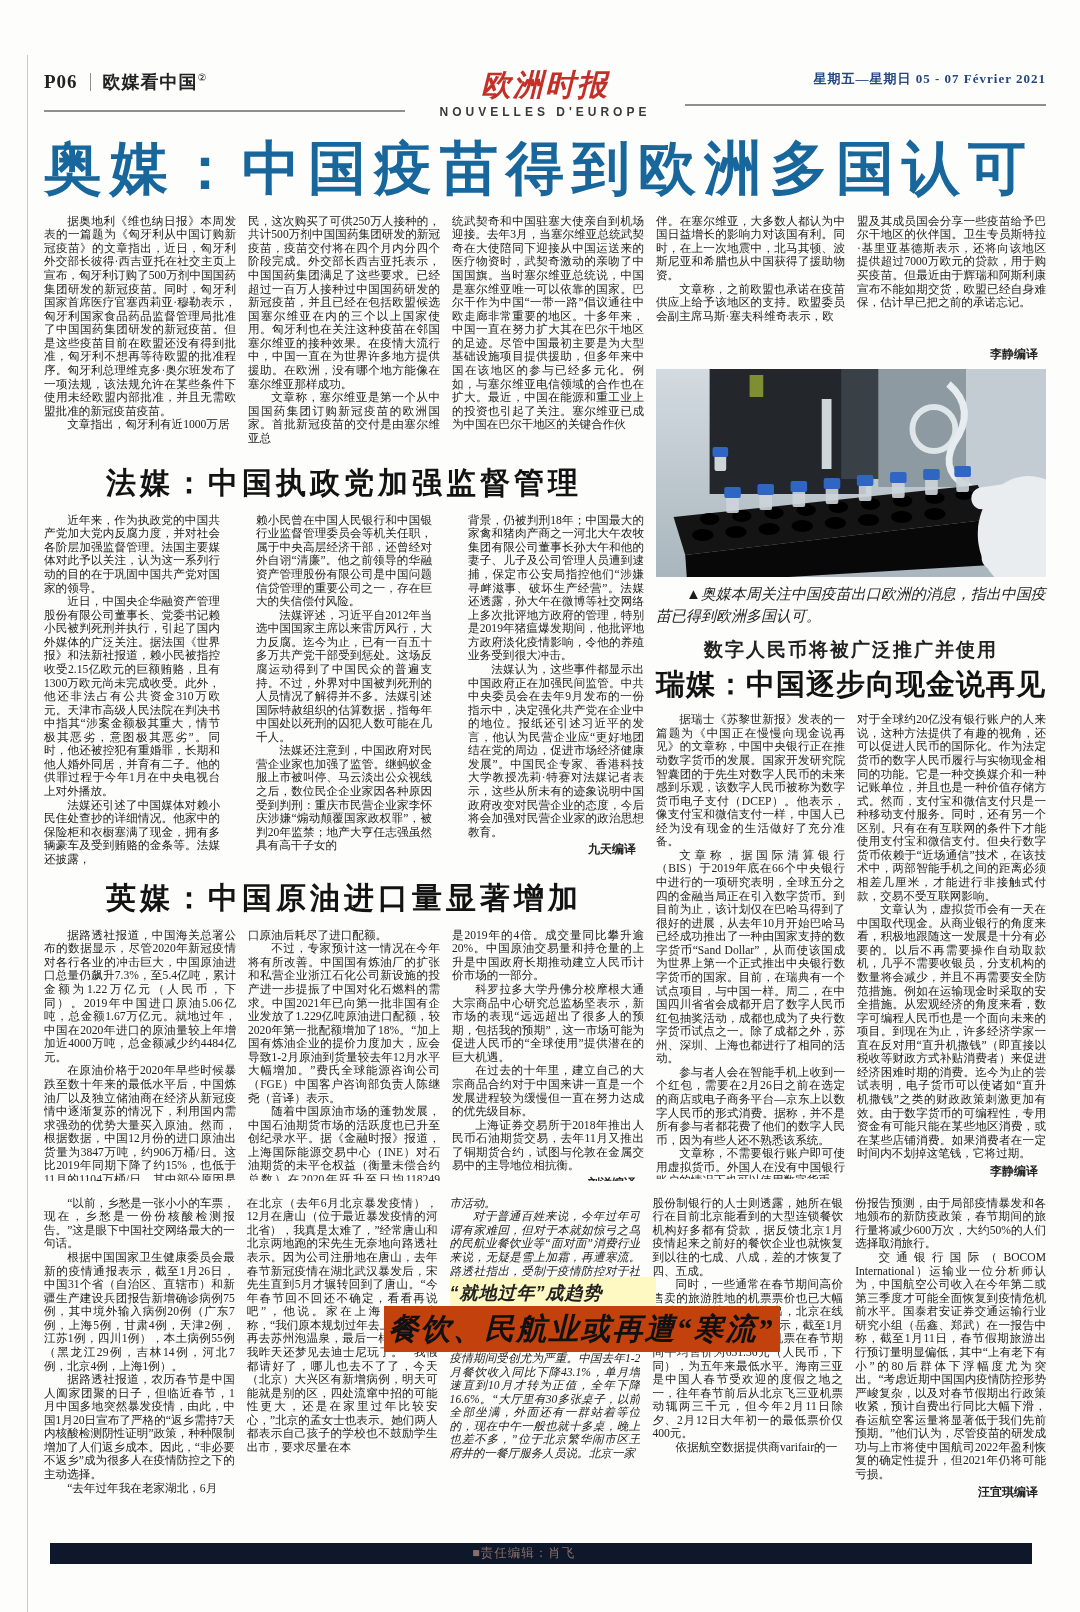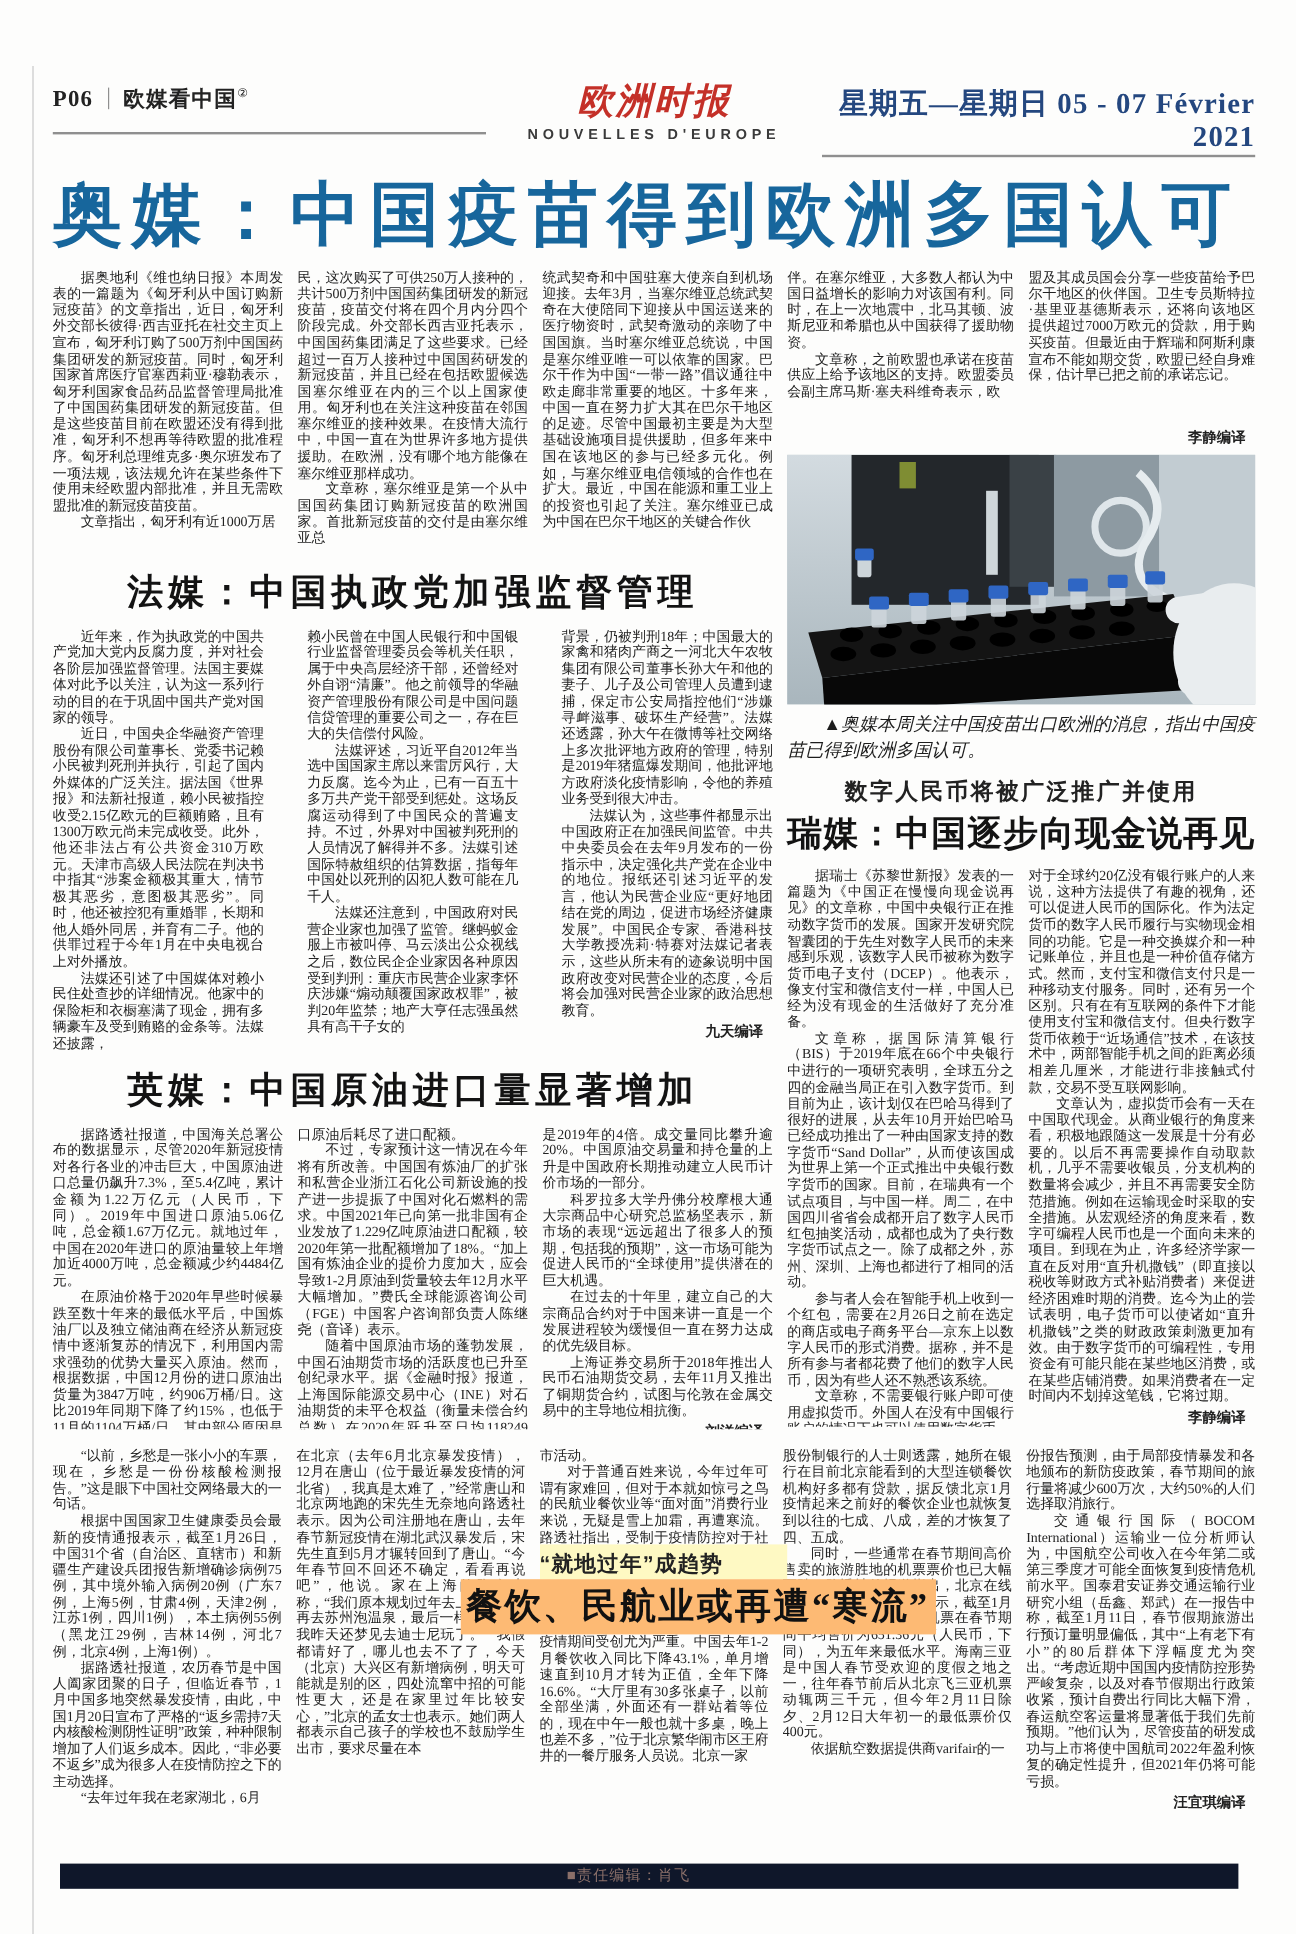--- a/index.html
+++ b/index.html
@@ -11,22 +11,22 @@
   
   .hdr{display:flex;align-items:flex-start;}
   .hdr-left{flex:1;border-bottom:2px solid #8f8f8f;padding-bottom:16px;display:flex;align-items:baseline;gap:12px;}
   .pgnum{font-size:19px;font-weight:bold;letter-spacing:1px;}
   .vline{width:1px;height:18px;background:#8f8f8f;align-self:center;}
   .sect{font-size:18px;font-weight:bold;font-family:"Liberation Sans",sans-serif;letter-spacing:1px;}
   .sect sup{font-size:10px;font-weight:normal;}
   .hdr-mid{width:260px;text-align:center;padding:0 10px 2px;}
   .logo-cn{color:#c43028;font-size:30px;font-weight:bold;font-style:italic;letter-spacing:2px;line-height:1;}
   .logo-fr{font-size:12px;letter-spacing:4px;color:#3a3a3a;font-family:"Liberation Sans",sans-serif;margin-top:5px;font-weight:bold;}
-  .hdr-right{flex:1;border-bottom:2px solid #8f8f8f;text-align:right;
-             font-size:24px;font-weight:bold;color:#24477f;letter-spacing:1px;}
+  .hdr-right{flex:1;border-bottom:2px solid #8f8f8f;padding-bottom:16px;text-align:right;
+             font-size:13px;font-weight:bold;color:#24477f;letter-spacing:1px;}
 
   
   .mainline{font-size:58px;font-weight:bold;color:#17669c;letter-spacing:8px;white-space:nowrap;
             margin:16px 0 14px;line-height:1.1;}
   .h2line{font-size:30px;font-weight:bold;color:#131313;text-align:center;letter-spacing:4px;
           white-space:nowrap;margin:6px 0 10px;}
   .h2line.right{font-size:29px;letter-spacing:1px;margin:2px 0 8px;}
   .kick{font-family:"Liberation Sans",sans-serif;font-weight:bold;font-size:19px;text-align:center;
         letter-spacing:2px;color:#222;margin-top:10px;}
 
@@ -49,27 +49,27 @@
   
   .photo{display:block;width:100%;height:208px;margin-top:6px;background:#c3ccd2;}
   .caption{font-size:15px;font-style:italic;line-height:1.45;margin-top:7px;color:#1c1c1c;}
   .caption .cap-in{text-indent:2em;display:block;}
 
   
   .bottom{display:flex;gap:12px;margin-top:16px;height:336px;font-size:11.6px;line-height:1.17;text-align:justify;}
   .bcol{flex:1;min-width:0;overflow:hidden;}
   .bcol p{margin:0;text-indent:2em;}
   .bcol.cont p:first-child,.c3top.cont p:first-child,.c3bot.cont p:first-child{text-indent:0;}
-  .bcol-mid{flex:1;min-width:0;overflow:visible;position:relative;}
+  .bcol-mid{flex:1;min-width:0;overflow:visible;position:relative;font-style:italic;}
   .c3top{height:80px;overflow:hidden;}
   .c3top p,.c3bot p{margin:0;text-indent:2em;}
   .c3bot{height:178px;overflow:hidden;}
   .kick2{position:relative;z-index:3;background:#fef9c3;font-family:"Liberation Sans",sans-serif;
          font-weight:bold;font-size:18px;letter-spacing:1px;white-space:nowrap;padding:6px 6px 2px 0;width:200px;}
-  .hlbox{position:relative;z-index:3;background:#fdba74;width:396px;margin-left:-66px;text-align:center;
+  .hlbox{position:relative;z-index:3;background:#c2410c;width:396px;margin-left:-66px;text-align:center;
          font-weight:bold;font-size:30px;letter-spacing:2px;white-space:nowrap;padding:5px 0 6px;color:#111;}
 
   
   .footer{margin-top:10px;margin-left:6px;margin-right:14px;background:#0f172a;height:21px;
           display:flex;align-items:center;}
   .footer span{margin-left:43%;font-size:12.5px;color:#8a6f69;font-family:"Liberation Sans",sans-serif;letter-spacing:1px;}
 </style>
 </head>
 <body>
 

